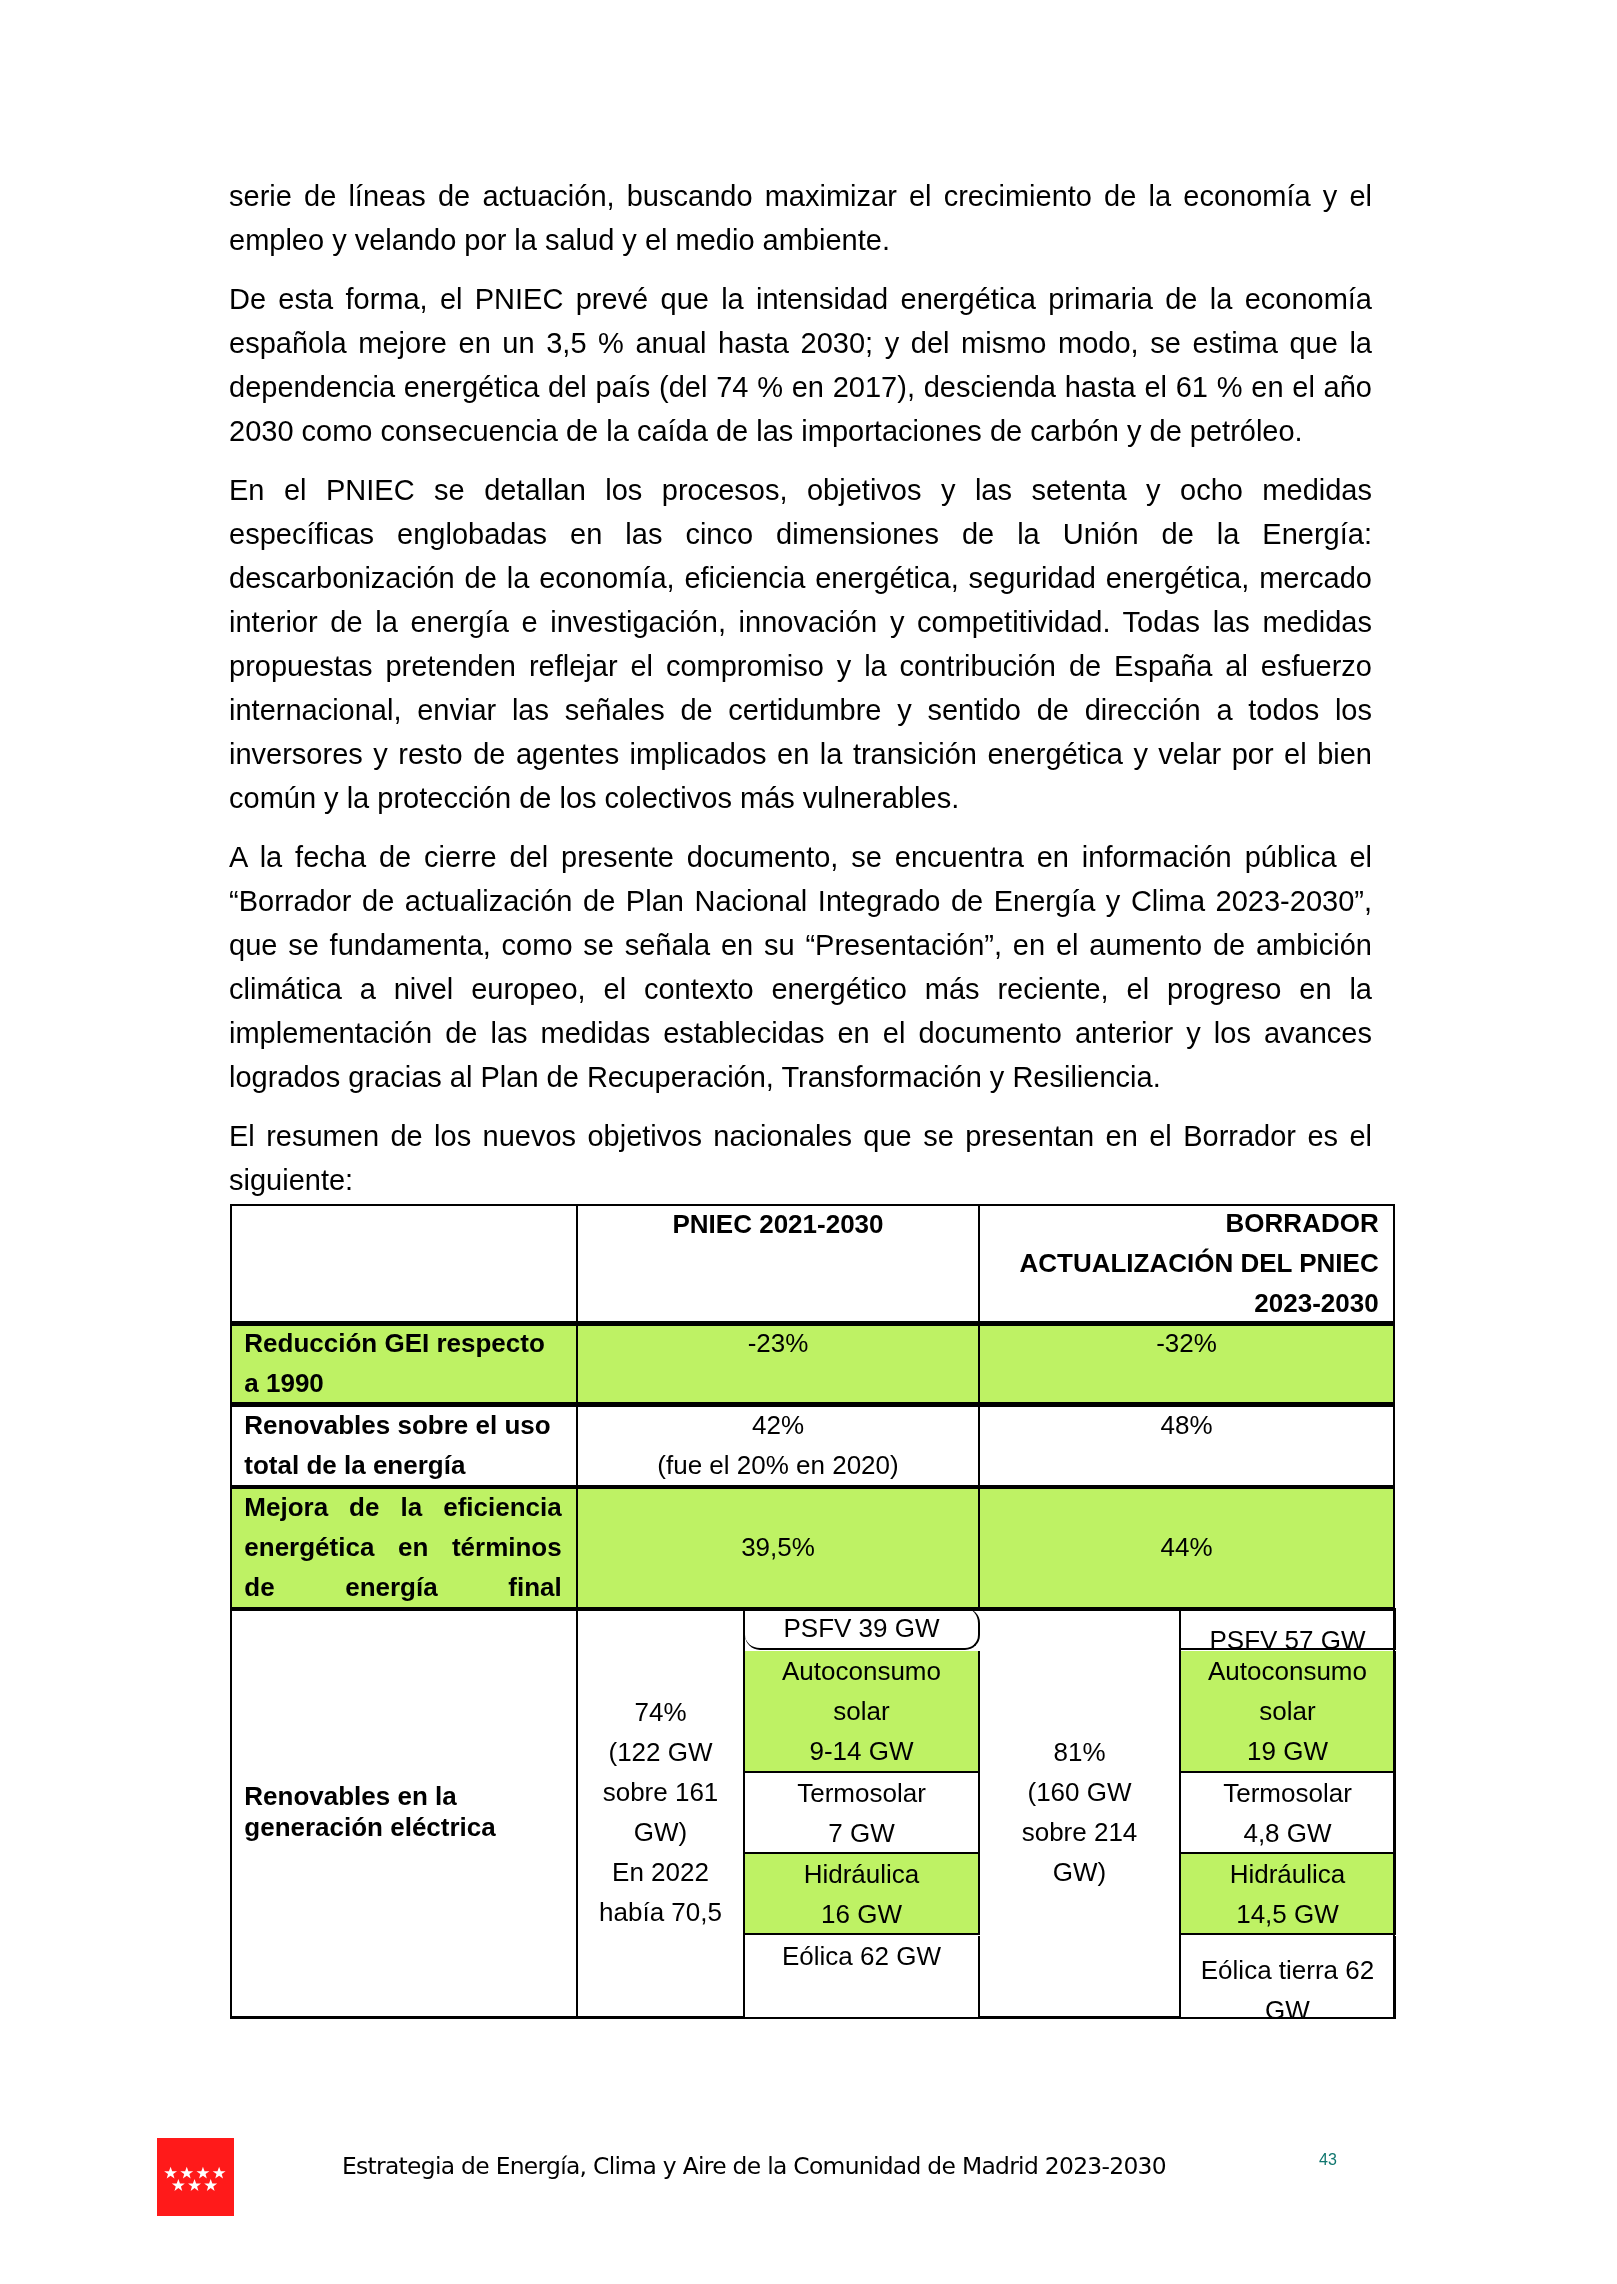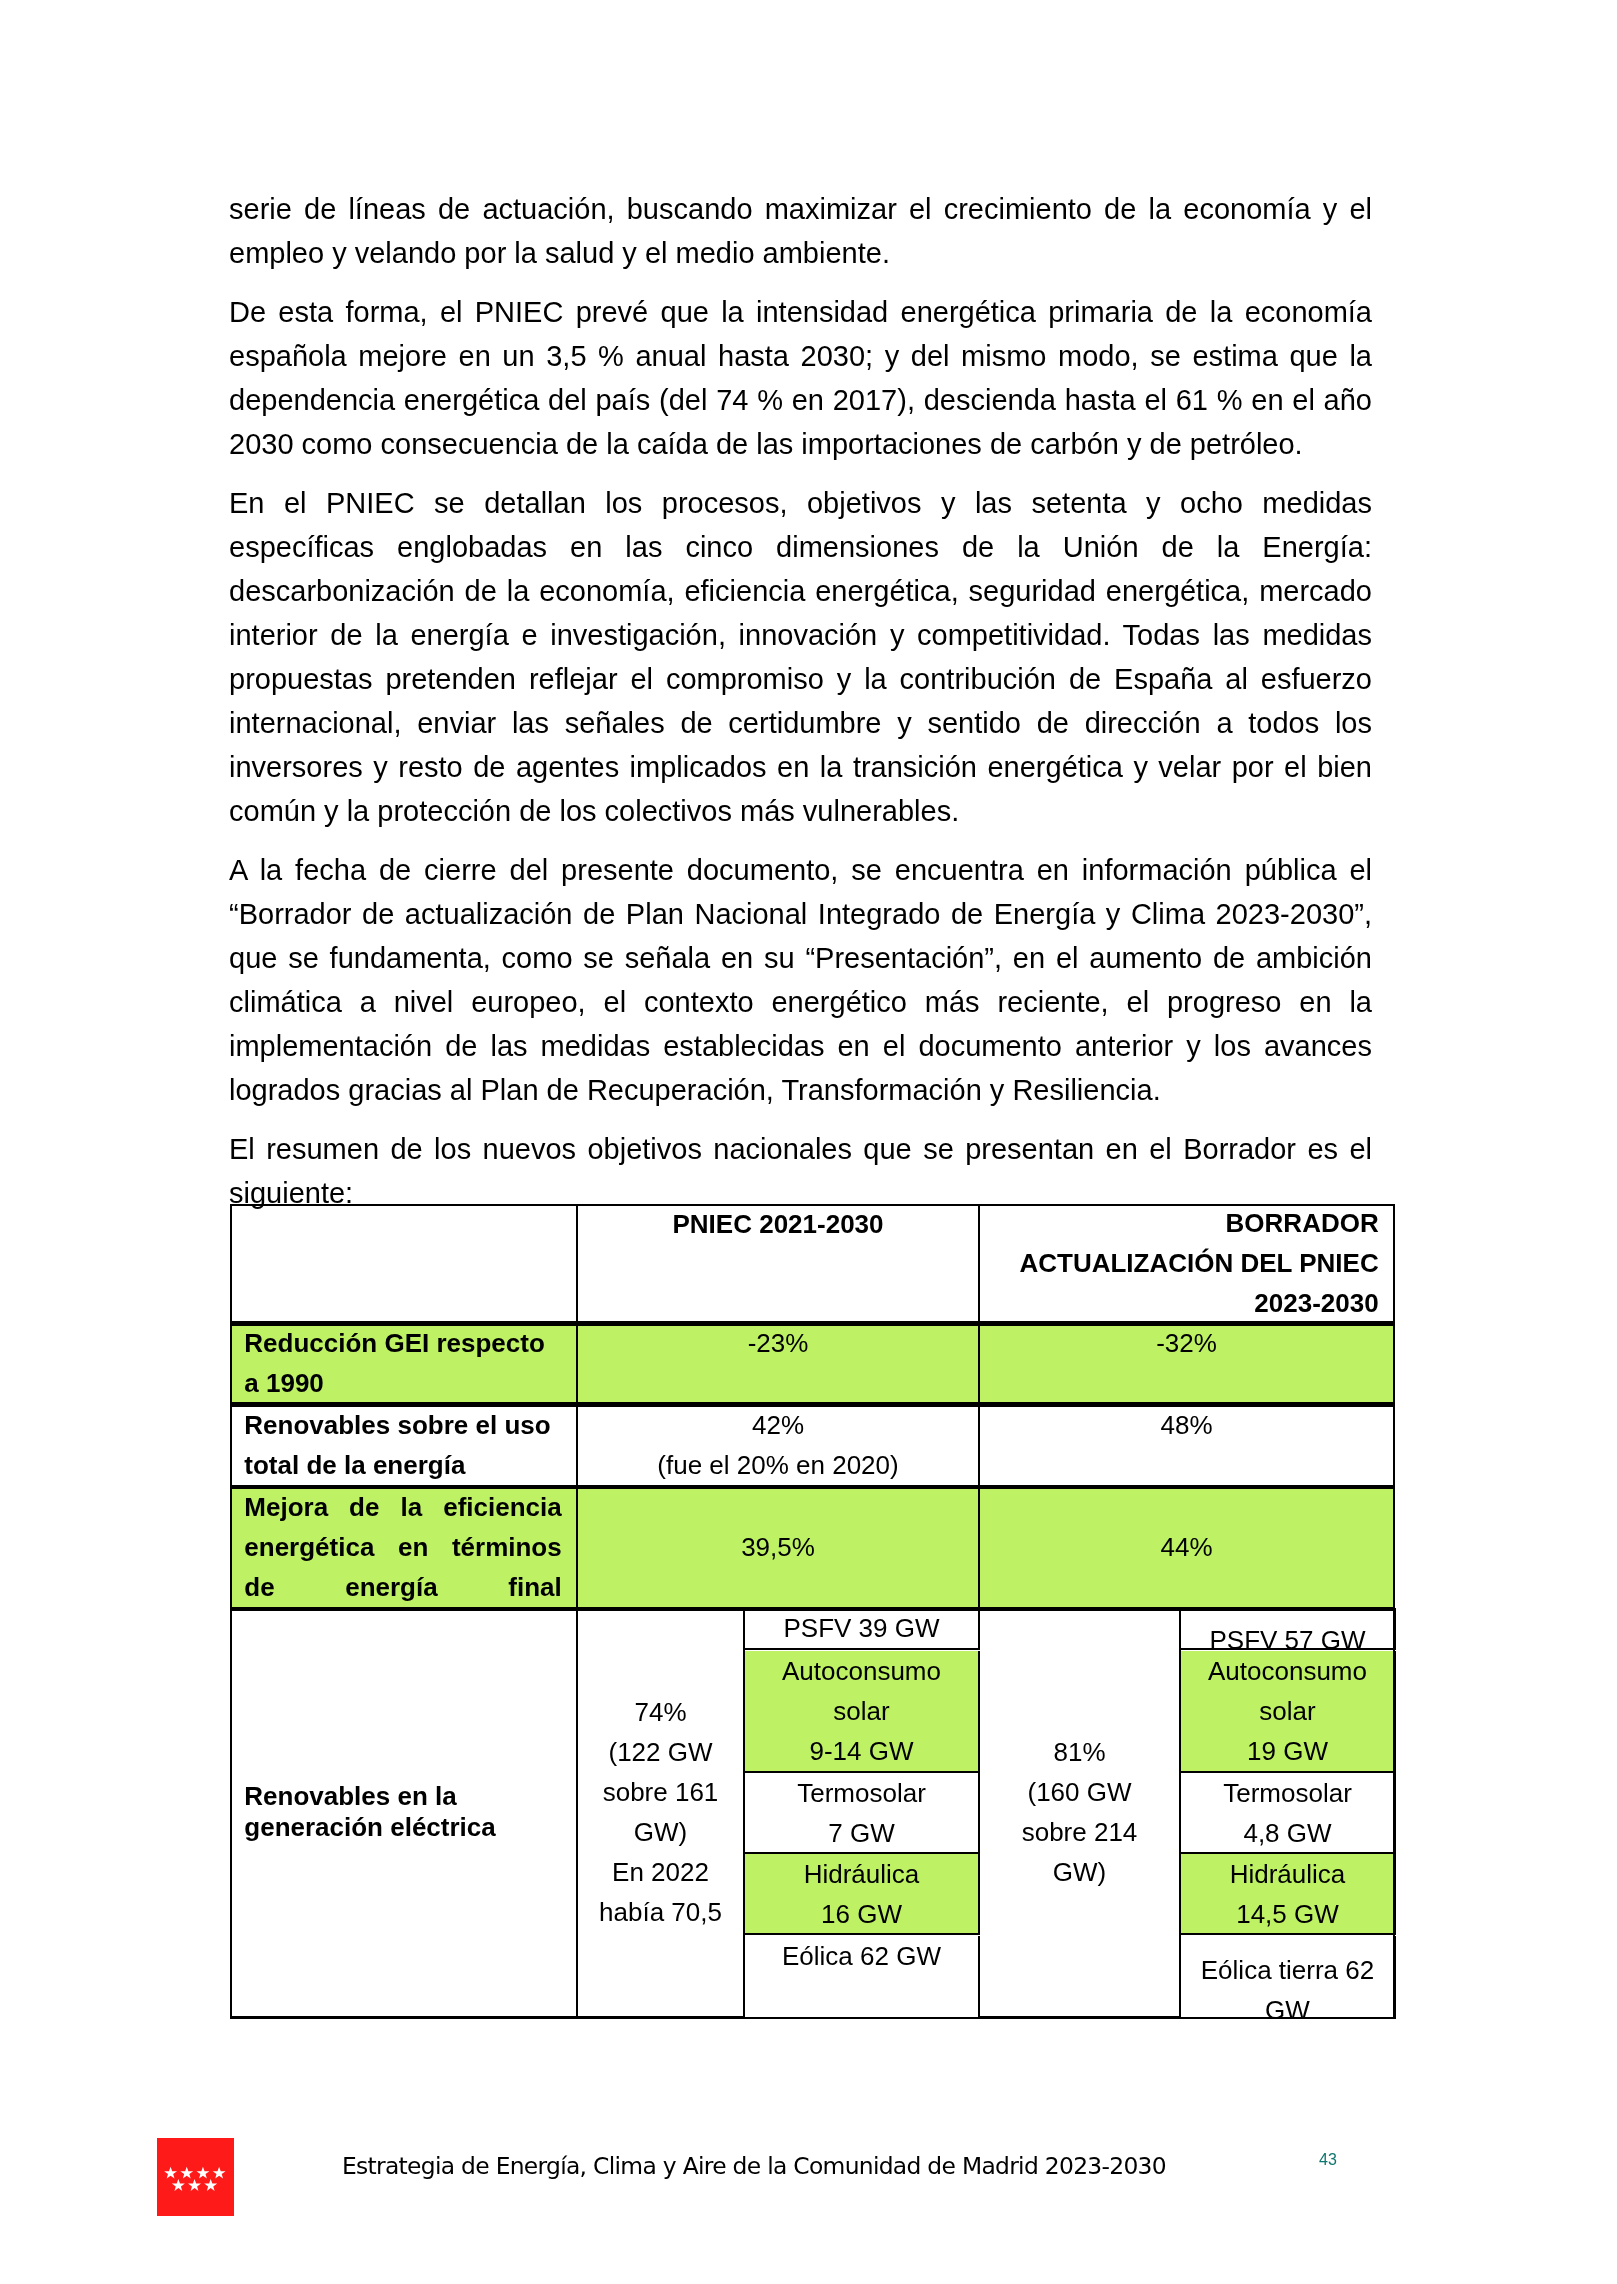--- a/index.html
+++ b/index.html
@@ -1,21 +1,21 @@
 <!DOCTYPE html>
 <html style="font-size:10.4px"><head>
 <meta charset="utf-8">
 <style>
   html, body { margin: 0; padding: 0; background: #ffffff; }
   body { width: 1617px; height: 2284px; position: relative; overflow: hidden; }
   .page { position: absolute; left: 0; top: 0; width: 1617px; height: 2284px; background: #ffffff; }
   .body-text {
     position: absolute; left: 229px; width: 1143px;
     font-family: "Liberation Sans", sans-serif; font-size: 29px; line-height: 44px;
-    color: #000000; text-align: justify; margin-top: 13px;
+    color: #000000; text-align: justify;
   }
   .body-text p { margin: 0 0 15px 0; }
   .tbl {
     position: absolute; left: 230px; top: 1204px; width: 1165px; height: 815px;
     font-family: "Liberation Sans", sans-serif; font-size: 26px; line-height: 40px; color: #000;
   }
   .cell {
     position: absolute; box-sizing: border-box;
     border-right: 2px solid #000; border-bottom: 2px solid #000;
     padding: 0 14.3px; text-align: center;
@@ -96,21 +96,21 @@
 
     <div class="cell" style="left:348px;top:404px;width:167px;height:410px;display:flex;flex-direction:column;align-items:center;justify-content:center;padding:0;">
       <span>74%</span>
       <span>(122 GW</span>
       <span>sobre 161</span>
       <span>GW)</span>
       <span>En 2022</span>
       <span>había 70,5</span>
     </div>
 
-    <div class="cell" style="left:515px;top:404px;width:235px;height:42px;padding:0;">
+    <div class="cell" style="left:515px;top:404px;width:235px;height:42px;padding:0;border-radius:15px;">
       <span>PSFV 39 GW</span>
     </div>
     <div class="cell yellow" style="left:515px;top:447px;width:235px;height:122px;display:flex;flex-direction:column;align-items:center;padding:0;">
       <span>Autoconsumo</span>
       <span>solar</span>
       <span>9-14 GW</span>
     </div>
     <div class="cell" style="left:515px;top:569px;width:235px;height:81px;display:flex;flex-direction:column;align-items:center;padding:0;">
       <span>Termosolar</span>
       <span>7 GW</span>

